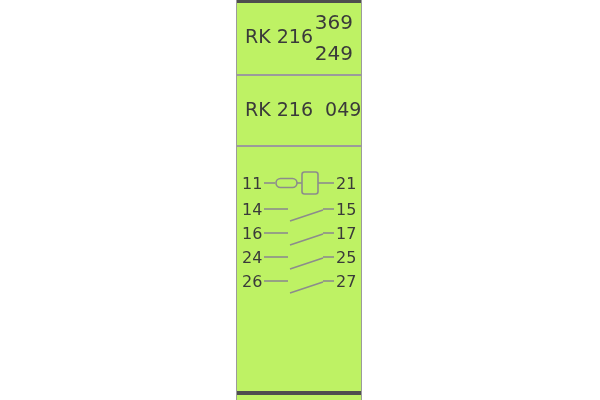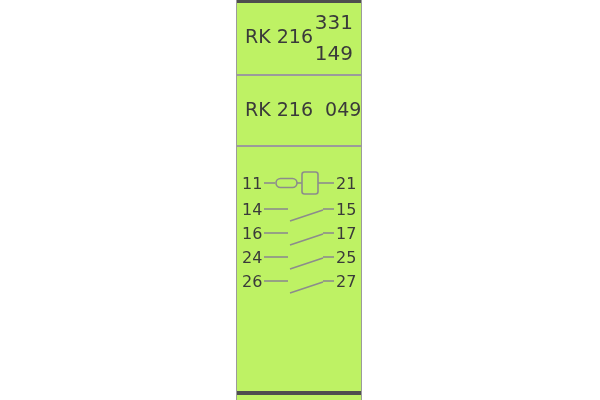--- a/index.html
+++ b/index.html
@@ -31,22 +31,22 @@
   .diagram-svg text{font-size:16px;fill:var(--text);font-family:"DejaVu Sans","Liberation Sans",sans-serif;}
 </style>
 </head>
 <body>
 
 <div class="panel">
 
   <div class="bar bar-top"></div>
 
   <div class="txt model-top">RK 216</div>
-  <div class="txt code-upper">331</div>
-  <div class="txt code-lower">149</div>
+  <div class="txt code-upper">369</div>
+  <div class="txt code-lower">249</div>
 
   <div class="divider divider-1"></div>
 
   <div class="txt model-mid">RK 216  049</div>
 
   <div class="divider divider-2"></div>
 
   <svg class="diagram-svg" width="124" height="250" viewBox="0 0 124 250">
 
     <g>

